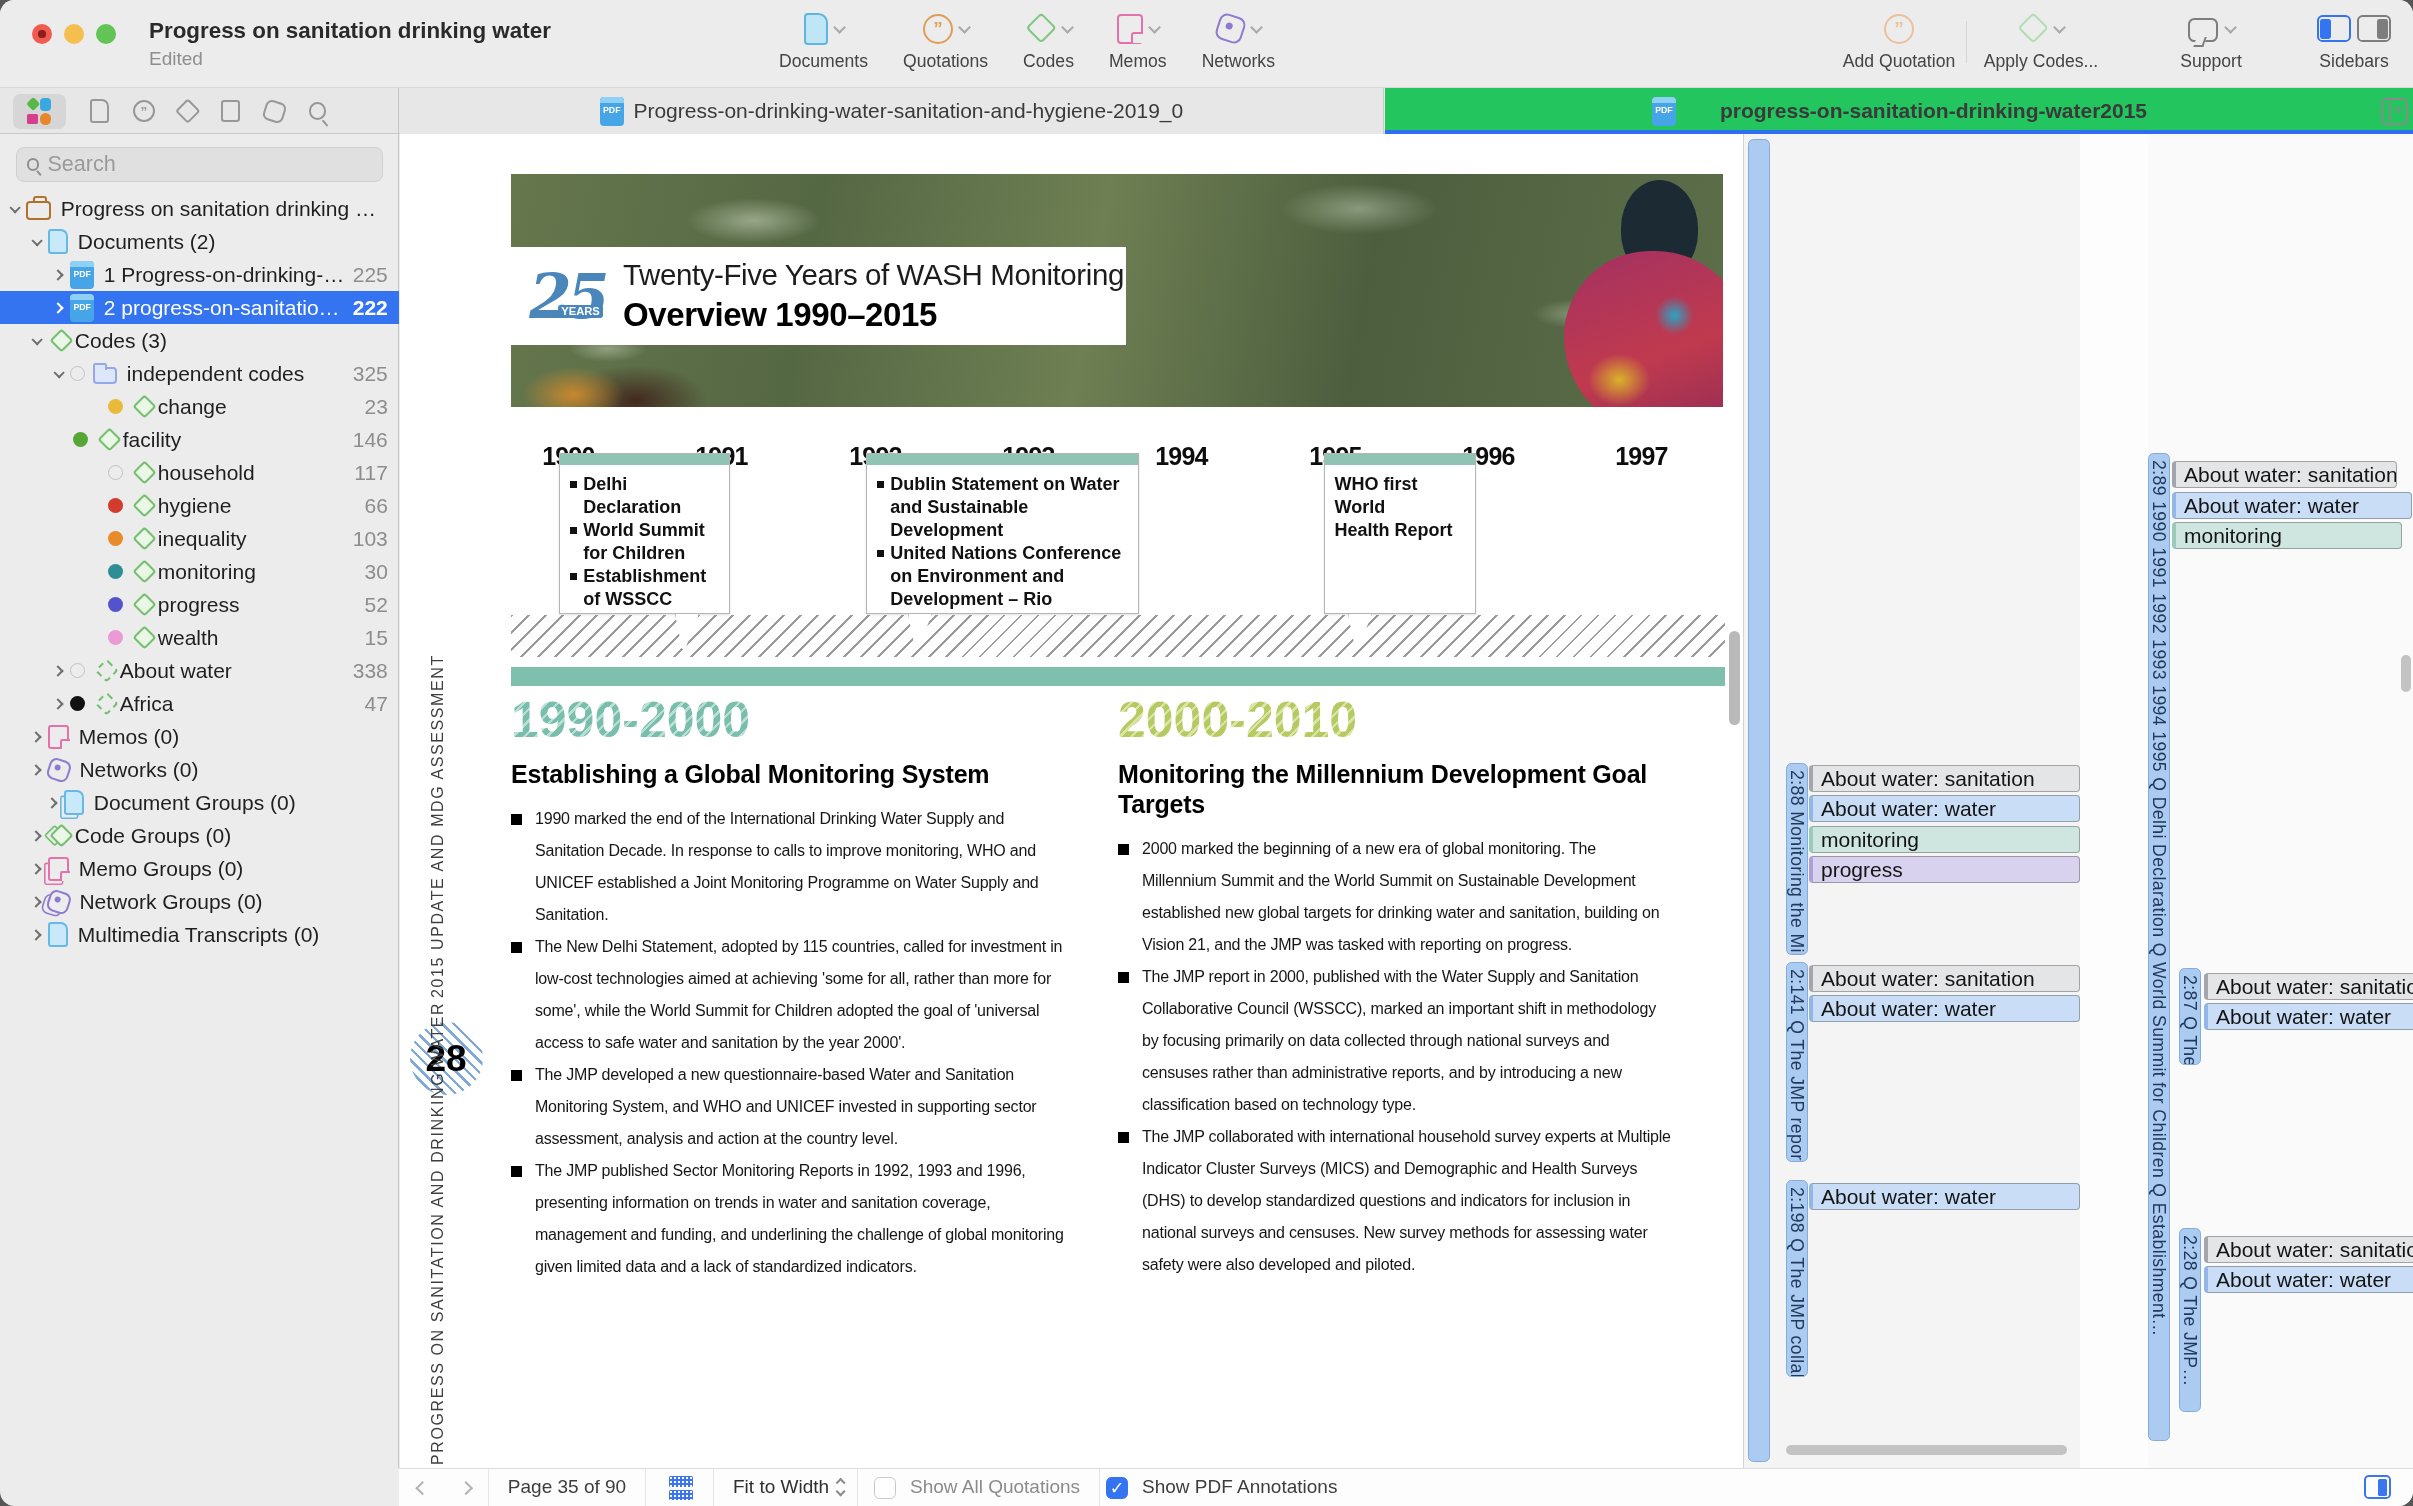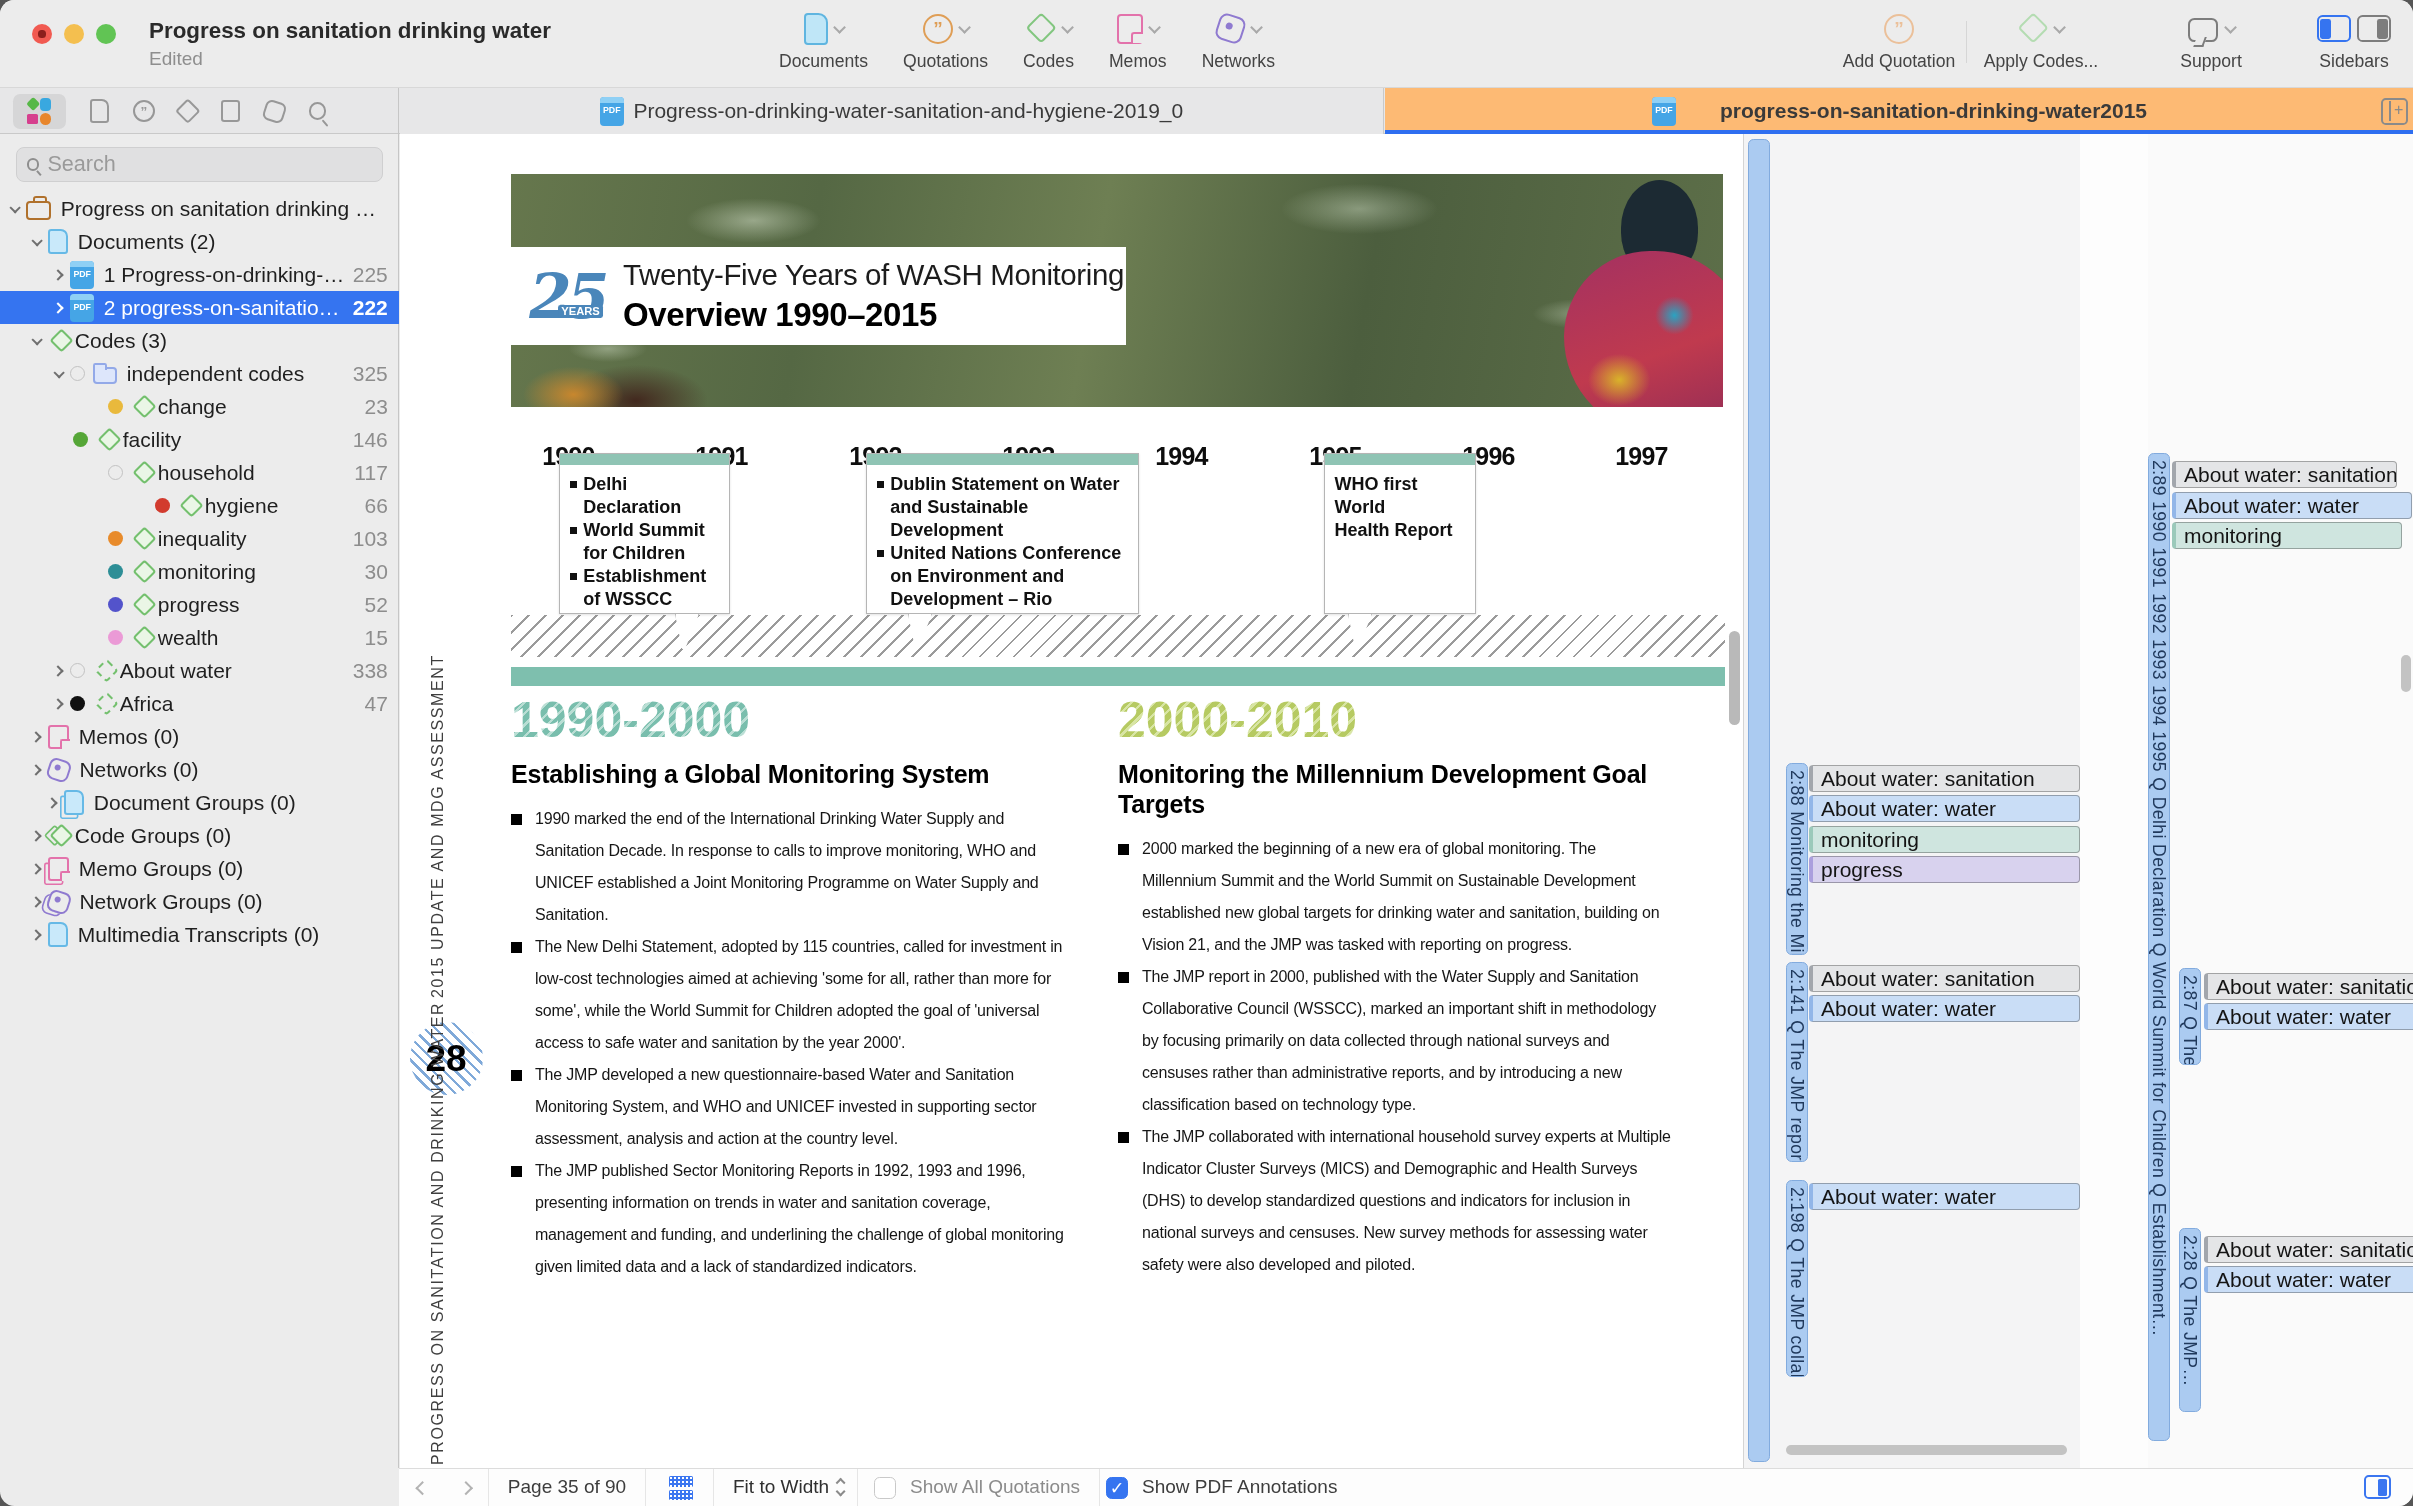--- a/index.html
+++ b/index.html
@@ -51,21 +51,21 @@
   .strip-ic{opacity:.85;}
   .s-doc{width:19px;height:24px;border:2px solid #8a8a8a;border-radius:3.2px 7.2px 3.2px 3.2px;}
   .s-quote{width:22.4px;height:22.4px;border:2px solid #8a8a8a;border-radius:50%;color:#8a8a8a;font-size:13.6px;font-weight:700;text-align:center;line-height:19px;}
   .s-code{width:17.6px;height:17.6px;border:2px solid #8a8a8a;border-radius:3.2px;transform:rotate(45deg);}
   .s-memo{width:19px;height:22.4px;border:2px solid #8a8a8a;border-radius:3.2px;}
   .s-net{width:21px;height:21px;border:2px solid #8a8a8a;border-radius:6.4px;transform:rotate(18deg);}
   .s-search{width:17.6px;height:17.6px;border:2.4px solid #8a8a8a;border-radius:50%;position:relative;}
   .s-search::after{content:"";position:absolute;left:12.8px;top:14.4px;width:2.4px;height:8px;background:#8a8a8a;transform:rotate(-40deg);border-radius:1.6px;}
   .tab{position:absolute;top:0;height:46px;display:flex;align-items:center;justify-content:center;gap:9.6px;font-size:21px;color:#3a3a3a;}
   #tab1{left:400px;width:984px;background:#e7e7e8;border-right:0.8px solid #c9c9c9;}
-  #tab2{left:1385px;width:1029px;background:#fdba74;gap:44px;}
+  #tab2{left:1385px;width:1029px;background:#22c55e;gap:44px;}
   #tab2::after{content:"";position:absolute;left:0;right:0;bottom:0;height:4px;background:#2e6ef0;}
   .pdficon{width:24px;height:29px;background:#45a5e6;border-radius:4px;position:relative;flex:none;}
   .pdficon::before{content:"PDF";position:absolute;left:0;right:0;top:8.8px;text-align:center;font-size:8.8px;font-weight:700;color:#fff;letter-spacing:0;}
   .pdficon::after{content:"";position:absolute;left:0;right:0;top:0;height:6.4px;background:#8fd0f5;border-radius:4px 4px 0 0;}
   #newtab{position:absolute;right:6.4px;top:9.6px;width:27px;height:27px;border:2px solid #8a8a8a;border-radius:4.8px;}
   #newtab::before{content:"";position:absolute;left:6.4px;top:1.6px;bottom:1.6px;width:2px;background:#8a8a8a;}
   #newtab::after{content:"+";position:absolute;right:2.4px;top:1.6px;font-size:16px;color:#8a8a8a;}
 
   
   #sidebar{position:absolute;left:0;top:134px;width:399px;height:1334px;background:#ececec;border-right:0.8px solid #c6c6c6;}
@@ -362,21 +362,21 @@
           <span class="tlabel">facility</span>
           <span class="tcount">146</span>
         </div>
         <div class="trow" style="padding-left: 89px;">
           <span class="chev none"></span>
           <span class="dot empty"></span>
           <span class="tico i-diamond"></span>
           <span class="tlabel">household</span>
           <span class="tcount">117</span>
         </div>
-        <div class="trow" style="padding-left: 120px; margin-left: 16px;">
+        <div class="trow" style="padding-left: 89px;">
           <span class="chev none"></span>
           <span class="dot " style="background:#d23b2e"></span>
           <span class="tico i-diamond"></span>
           <span class="tlabel">hygiene</span>
           <span class="tcount">66</span>
         </div>
         <div class="trow" style="padding-left: 89px;">
           <span class="chev none"></span>
           <span class="dot " style="background:#e88b2b"></span>
           <span class="tico i-diamond"></span>

